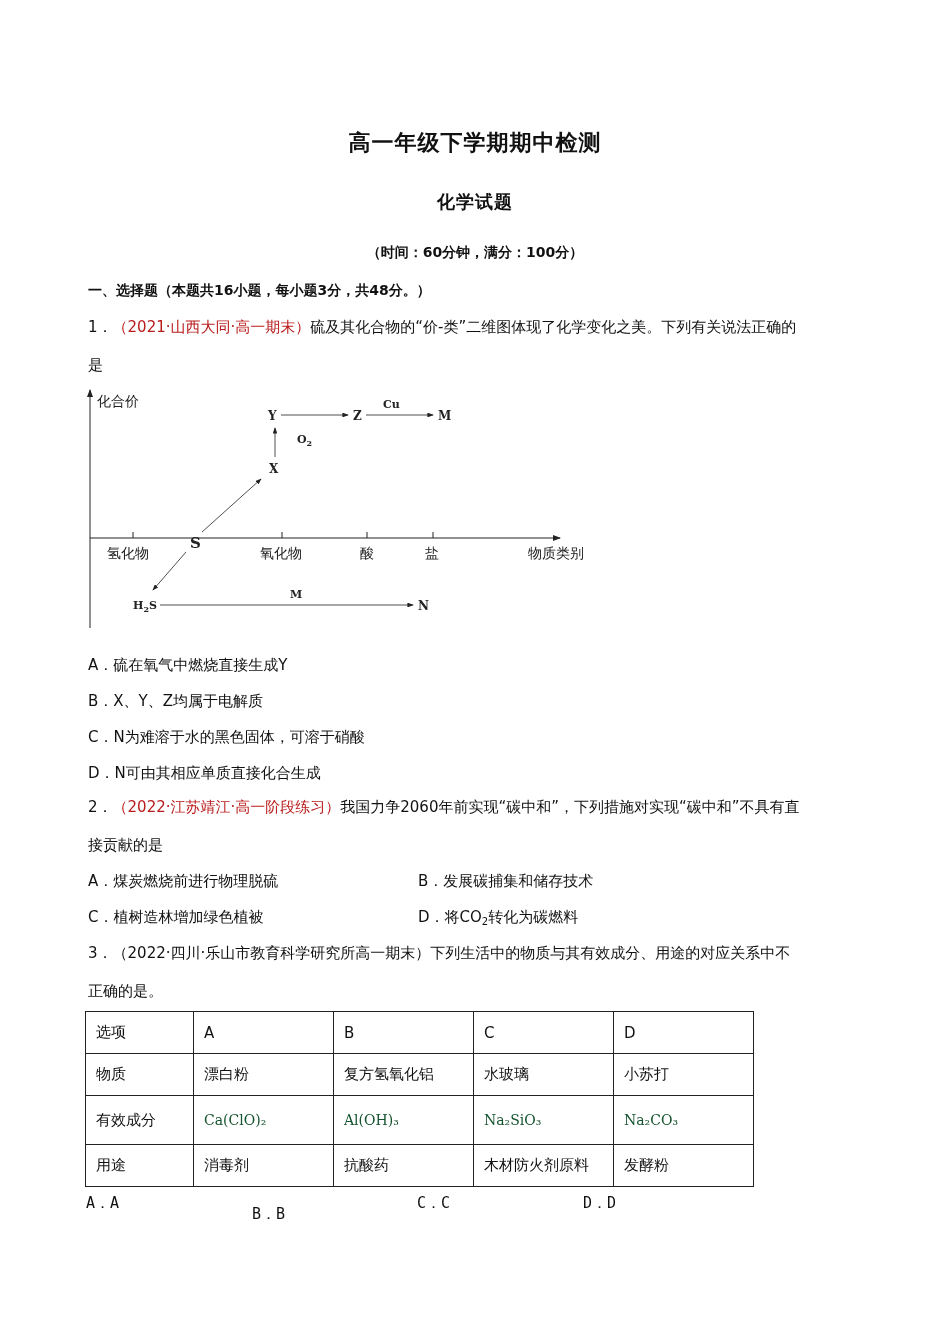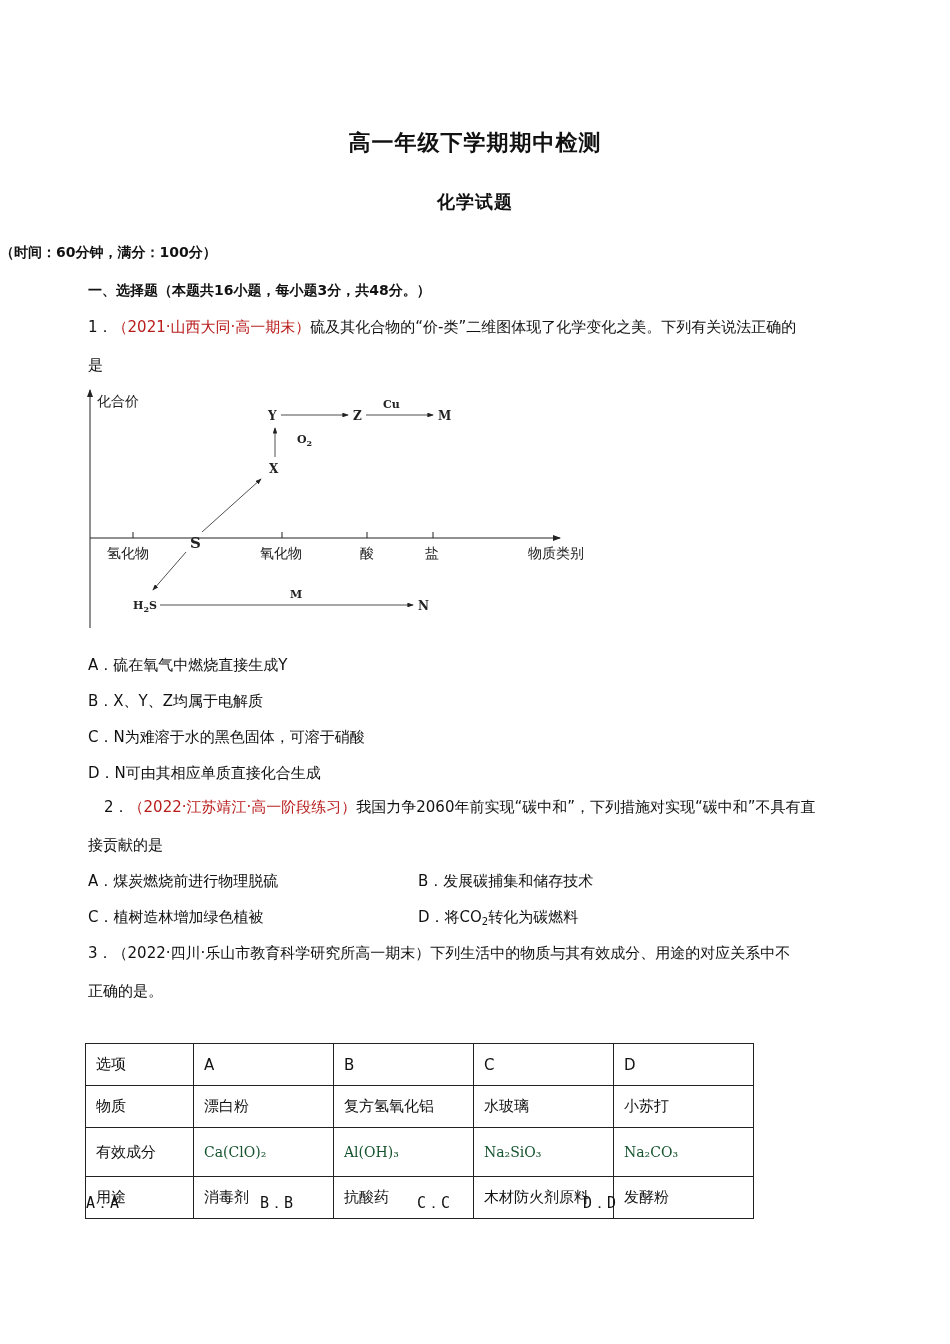--- a/index.html
+++ b/index.html
@@ -3,31 +3,31 @@
 <meta charset="utf-8">
 <style>
   html, body { margin: 0; padding: 0; background: #ffffff; }
   body { width: 950px; height: 1344px; position: relative; overflow: hidden;
          font-family: "DejaVu Serif", "Liberation Serif", serif; color: #111; }
   .abs { position: absolute; }
   .title1 { top: 128px; left: 0; width: 950px; text-align: center; font-size: 22px; font-weight: bold;
             font-family: "DejaVu Sans", sans-serif; letter-spacing: 1px; }
   .title2 { top: 190px; left: 0; width: 950px; text-align: center; font-size: 18px; font-weight: bold;
             font-family: "DejaVu Sans", sans-serif; letter-spacing: 1px; }
-  .subinfo { top: 244px; left: 0; width: 950px; font-size: 14px; font-weight: bold;
+  .subinfo { top: 244px; left: 0; width: 950px; text-align: center; font-size: 14px; font-weight: bold;
              font-family: "DejaVu Sans", sans-serif; }
   .section { top: 282px; left: 88px; font-size: 14px; font-weight: bold; font-family: "DejaVu Sans", sans-serif; }
   .line { left: 88px; font-size: 15px; white-space: nowrap; font-family: "DejaVu Sans", sans-serif; }
   .src { color: #b91c1c; }
   .opt2 { position: absolute; font-size: 15px; font-family: "DejaVu Sans", sans-serif; white-space: nowrap; }
   sub { font-size: 10px; vertical-align: -3px; }
   .diagram { left: 85px; top: 380px; width: 520px; height: 250px; }
   .diagram text { font-family: "DejaVu Serif", serif; fill: #222; }
   table.t3 { position: absolute; left: 85px; top: 1011px; border-collapse: collapse; font-size: 15px;
-             font-family: "DejaVu Sans", sans-serif; margin-top: 32px; }
+             font-family: "DejaVu Sans", sans-serif; }
   table.t3 td { border: 1px solid #222; height: 41px; padding: 0 0 0 10px; vertical-align: middle; }
   table.t3 tr.formula td { height: 48px; }
   .formula-text { font-family: "DejaVu Serif", serif; color: #14532d; font-size: 14px; }
   .ans { position: absolute; top: 1194px; font-size: 15px; font-family: "DejaVu Sans Mono", monospace; }
 </style>
 </head>
 <body>
 
 <div class="abs title1">高一年级下学期期中检测</div>
 <div class="abs title2">化学试题</div>
@@ -80,21 +80,21 @@
     <line x1="101" y1="172" x2="68" y2="210" stroke="#222" stroke-width="0.8" marker-end="url(#arr)"></line>
     <line x1="75" y1="225" x2="328" y2="225" stroke="#222" stroke-width="0.8" marker-end="url(#arr)"></line>
   </svg>
 </div>
 
 <div class="abs line" style="top:656px;"><span>A．</span><span>硫在氧气中燃烧直接生成Y</span></div>
 <div class="abs line" style="top:692px;"><span>B．</span><span>X、Y、Z均属于电解质</span></div>
 <div class="abs line" style="top:728px;"><span>C．</span><span>N为难溶于水的黑色固体，可溶于硝酸</span></div>
 <div class="abs line" style="top:764px;"><span>D．</span><span>N可由其相应单质直接化合生成</span></div>
 
-<div class="abs line" style="top:798px;margin-left:16px;">
+<div class="abs line" style="top:798px;">
   <span>2．</span><span class="src">（2022·江苏靖江·高一阶段练习）</span><span>我国力争2060年前实现“碳中和”，下列措施对实现“碳中和”不具有直</span>
 </div>
 <div class="abs line" style="top:836px;">接贡献的是</div>
 <div class="opt2" style="top:872px; left:88px;"><span>A．</span><span>煤炭燃烧前进行物理脱硫</span></div>
 <div class="opt2" style="top:872px; left:418px;"><span>B．</span><span>发展碳捕集和储存技术</span></div>
 <div class="opt2" style="top:908px; left:88px;"><span>C．</span><span>植树造林增加绿色植被</span></div>
 <div class="opt2" style="top:908px; left:418px;"><span>D．</span><span>将CO</span><sub>2</sub><span>转化为碳燃料</span></div>
 
 <div class="abs line" style="top:944px;">
   <span>3．</span><span>（2022·四川·乐山市教育科学研究所高一期末）</span><span>下列生活中的物质与其有效成分、用途的对应关系中不</span>
@@ -135,15 +135,15 @@
     <td>用途</td>
     <td>消毒剂</td>
     <td>抗酸药</td>
     <td>木材防火剂原料</td>
     <td>发酵粉</td>
   </tr>
 </tbody>
   </table>
 
 <div class="ans" style="left:86px;"><span>A．</span><span>A</span></div>
-<div class="ans" style="left:260px;"><span>B．</span><span>B</span></div>
+<div class="ans" style="left:252px;margin-top:11px;"><span>B．</span><span>B</span></div>
 <div class="ans" style="left:417px;"><span>C．</span><span>C</span></div>
 <div class="ans" style="left:583px;"><span>D．</span><span>D</span></div>
 
 </body></html>

